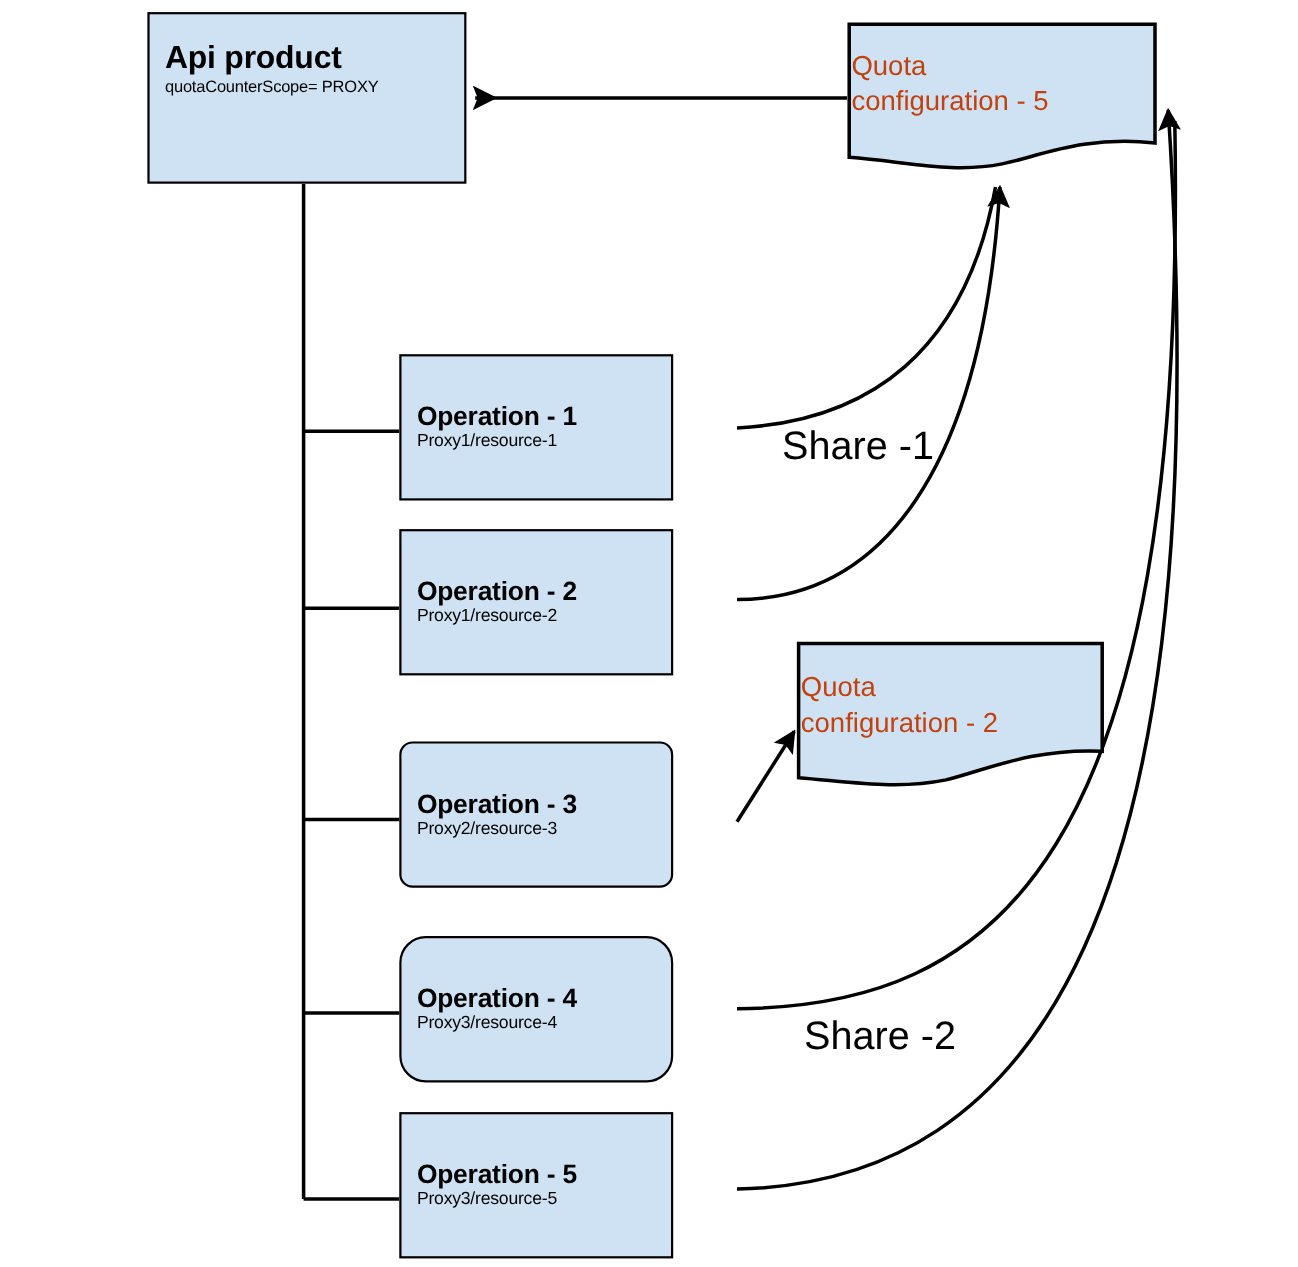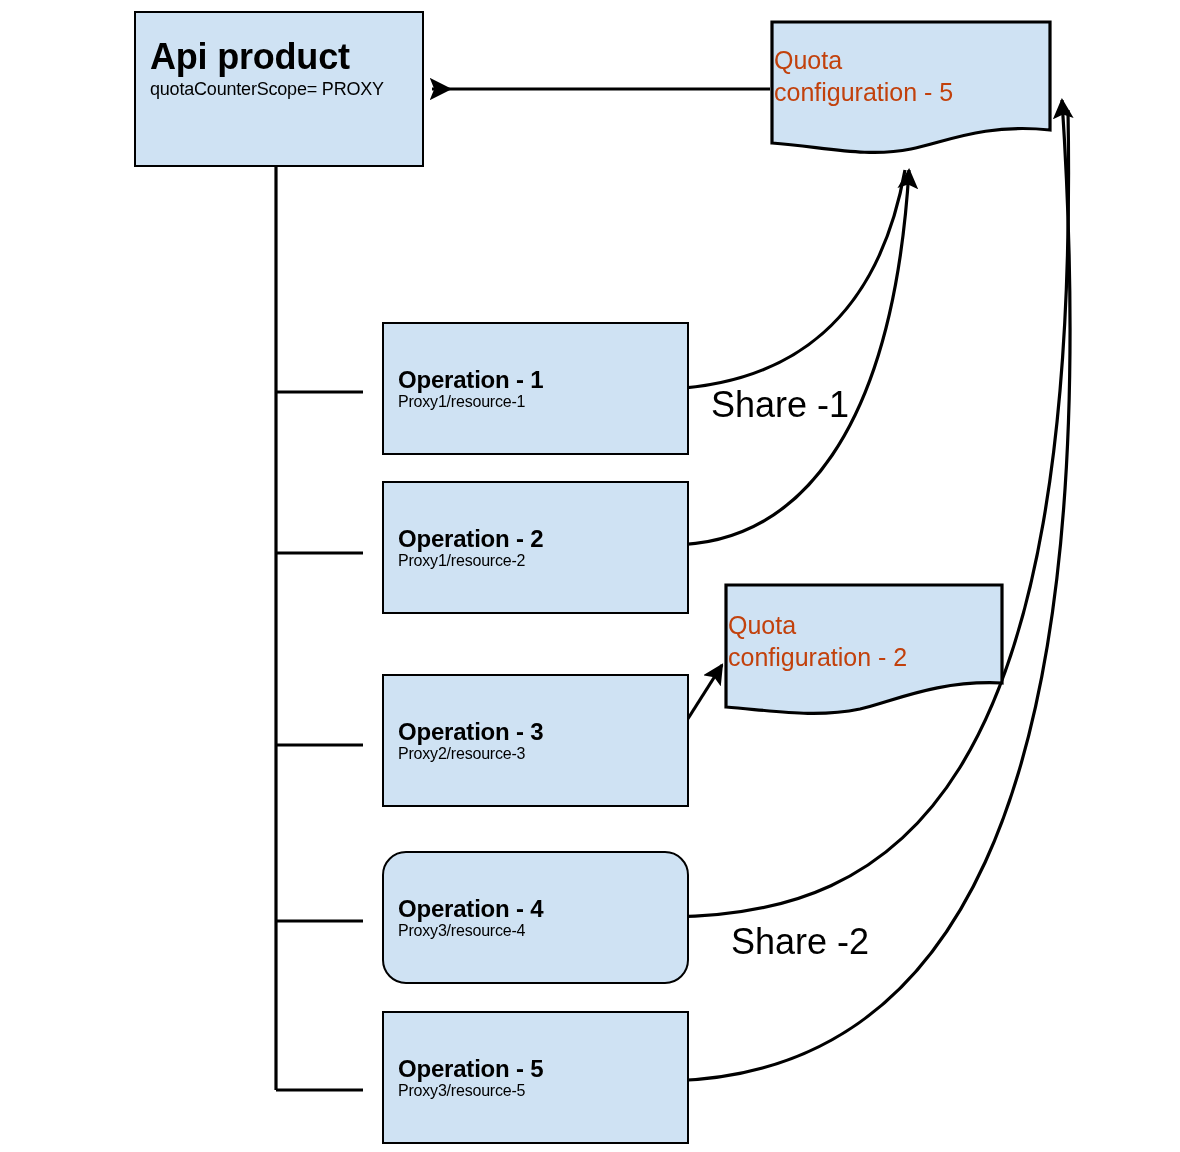--- a/index.html
+++ b/index.html
@@ -56,37 +56,37 @@
     left: 134px;
     top: 11px;
     width: 290px;
     height: 156px;
   }
   #node-api-product .node-inner {
     top: 24px;
     transform: none;
   }
   #node-api-product .title {
-    font-size: 36px;
+    font-size: 29px;
     line-height: 1.12;
     margin-bottom: 2px;
   }
   #node-api-product .subtitle {
-    font-size: 18px;
+    font-size: 15px;
     line-height: 1.22;
     white-space: normal;
   }
   
   .op-node {
-    left: 382px;
-    width: 307px;
+    left: 363px;
+    width: 249px;
   }
   #node-op-1 { top: 322px; height: 133px; }
   #node-op-2 { top: 481px; height: 133px; }
-  #node-op-3 { top: 674px; height: 133px; }
+  #node-op-3 { top: 674px; height: 133px; border-radius: 12px; }
   #node-op-4 { top: 851px; height: 133px; border-radius: 24px; }
   #node-op-5 { top: 1011px; height: 133px; }
   .op-node .node-inner { top: 50%; transform: translateY(-50%); }
   .op-node .title { font-size: 24px; }
   .op-node .subtitle { font-size: 16px; }
 
   
   .doc-node {
     position: absolute;
   }

